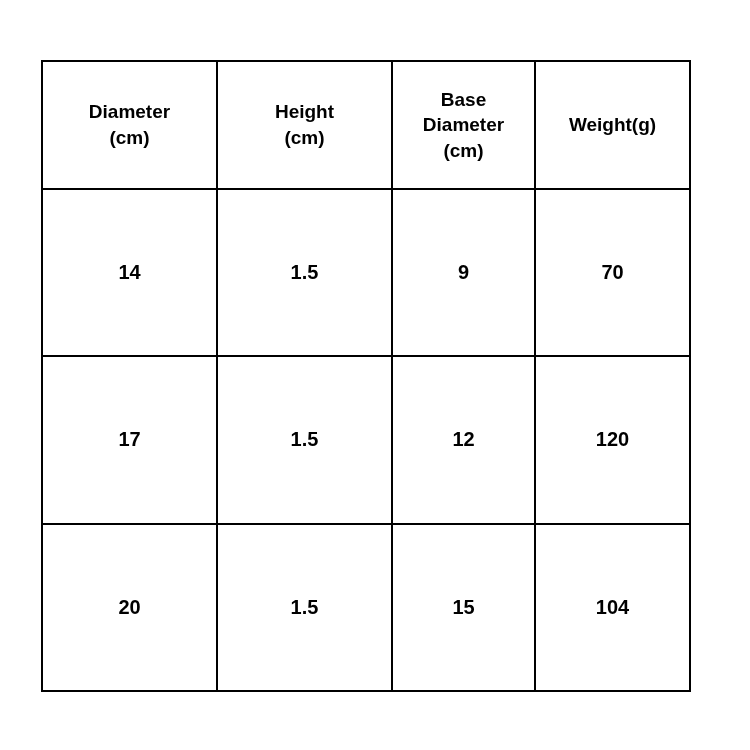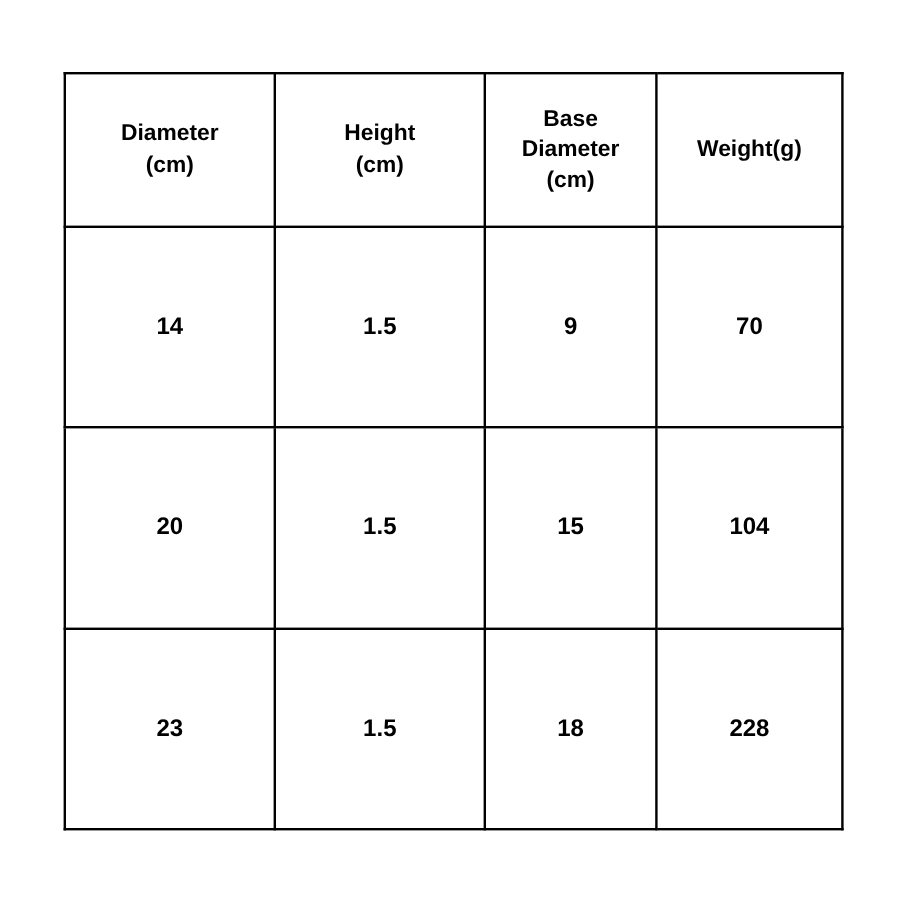--- a/index.html
+++ b/index.html
@@ -15,21 +15,21 @@
   }
   .page {
     position: relative;
     width: 750px;
     height: 750px;
     background: #ffffff;
     box-sizing: border-box;
   }
   .table-wrap {
     position: absolute;
-    left: 53px;
+    left: 41px;
     top: 60px;
     width: 648px;
     height: 632px;
   }
   table.spec-table {
     width: 100%;
     height: 100%;
     border-collapse: collapse;
     table-layout: fixed;
     background: #ffffff;
@@ -94,27 +94,27 @@
         </tr>
       </thead>
       <tbody>
         <tr>
           <td>14</td>
           <td>1.5</td>
           <td>9</td>
           <td>70</td>
         </tr>
         <tr>
+          <td>17</td>
+          <td>1.5</td>
+          <td>12</td>
+          <td>120</td>
+        </tr>
+        <tr>
           <td>20</td>
           <td>1.5</td>
           <td>15</td>
           <td>104</td>
-        </tr>
-        <tr>
-          <td>23</td>
-          <td>1.5</td>
-          <td>18</td>
-          <td>228</td>
         </tr>
       </tbody>
     </table>
   </div>
 </div>
 
 </body></html>

